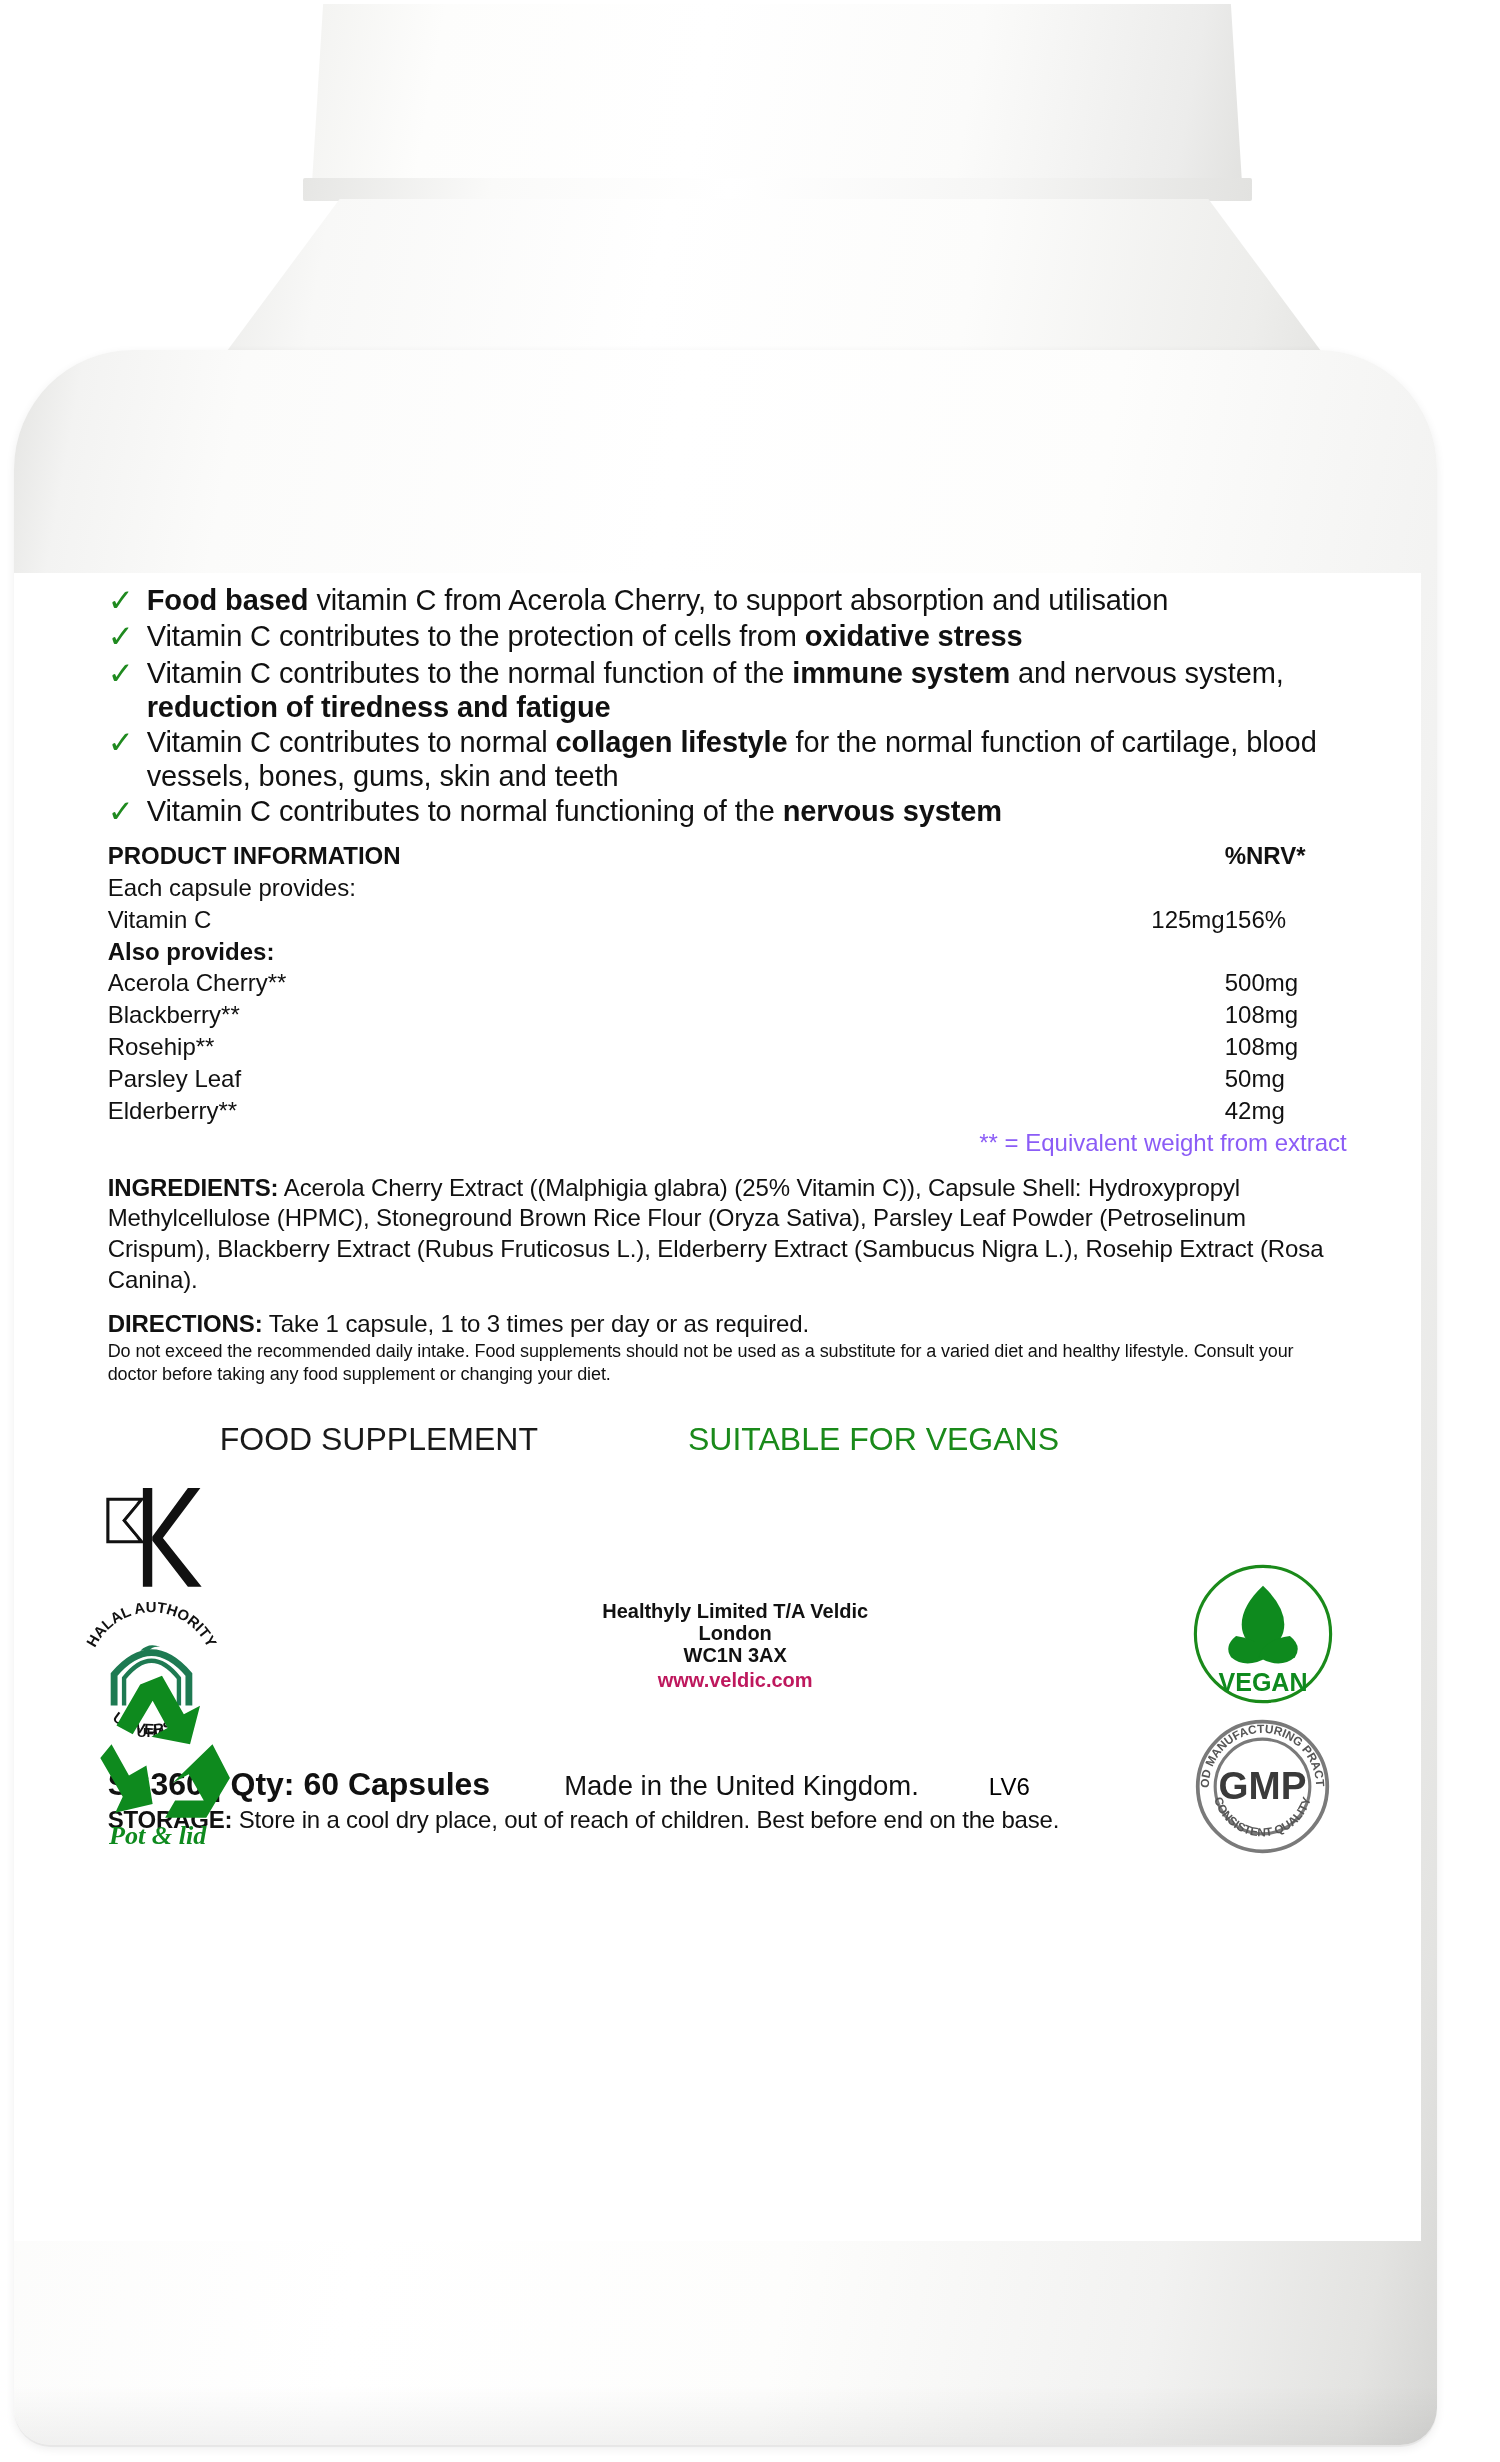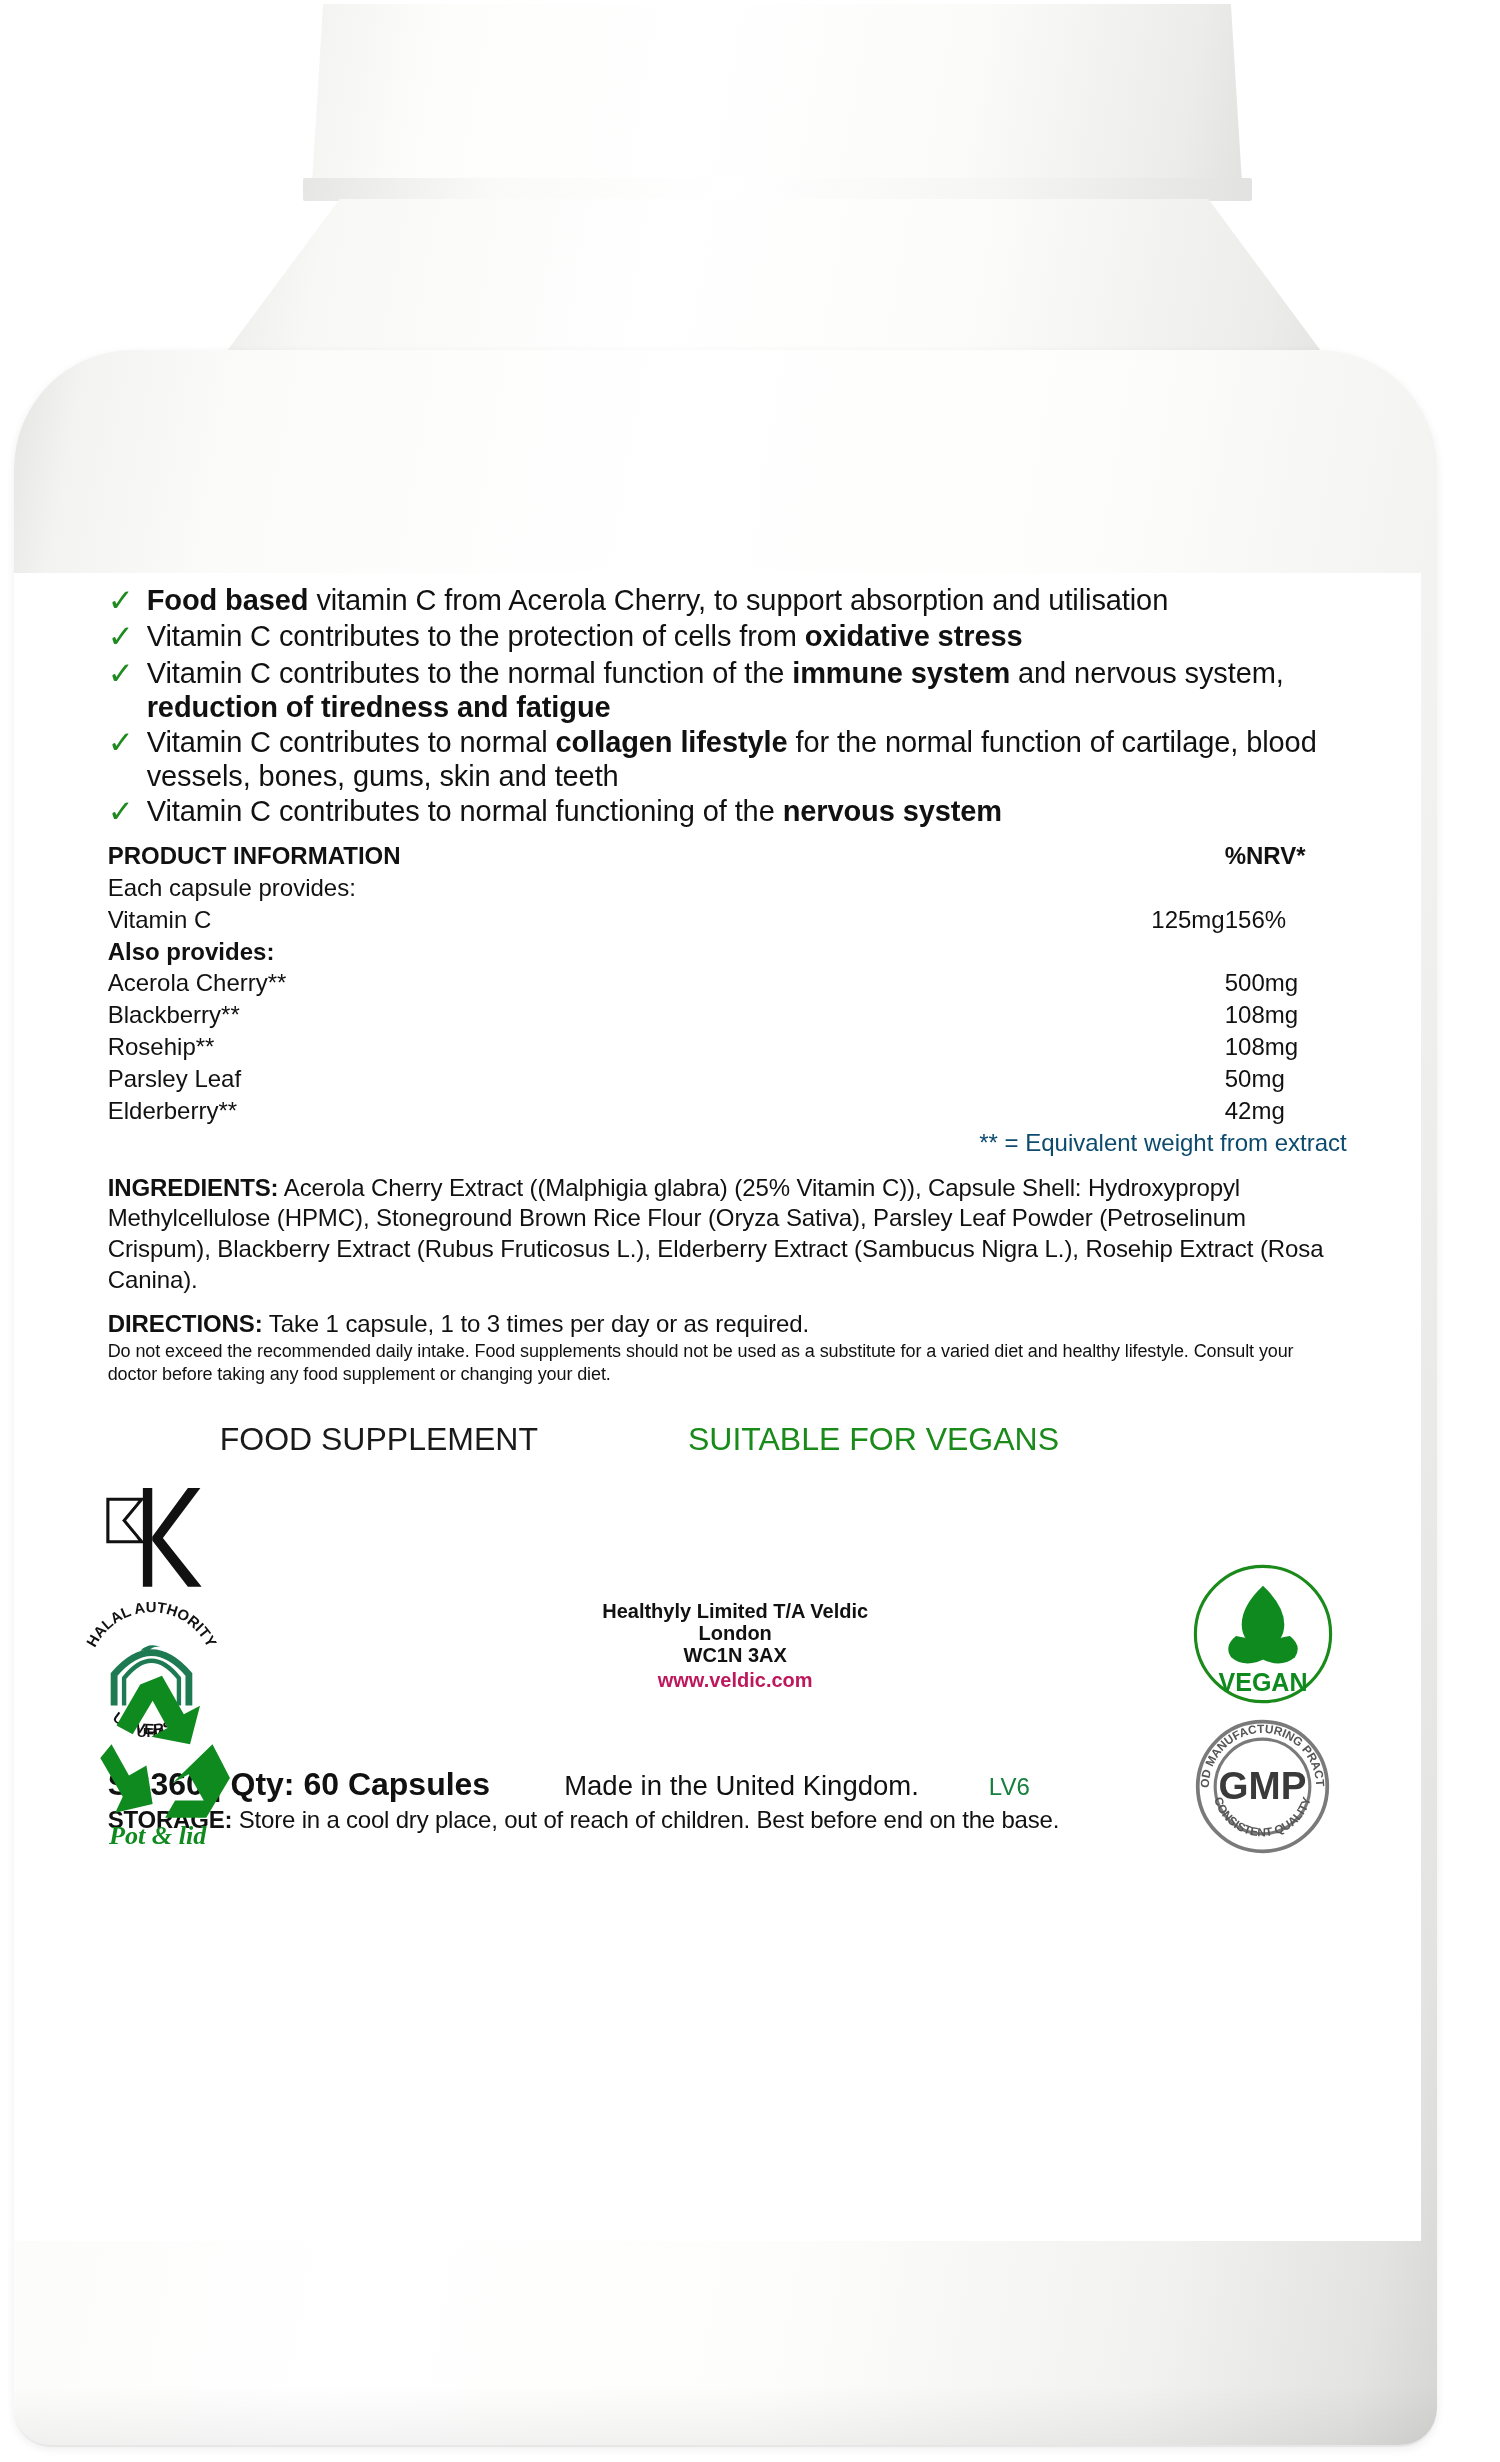--- a/index.html
+++ b/index.html
@@ -58,21 +58,21 @@
 
   
   .pi-wrap{margin-top:10px;}
   .pi-row{display:flex;align-items:baseline;font-size:24px;line-height:1.33;color:#111;}
   .pi-head{font-weight:bold;}
   .pi-name{flex:1 1 auto;}
   .pi-amt{flex:0 0 156px;text-align:right;}
   .pi-nrv{flex:0 0 122px;text-align:left;}
   .pi-italic{font-style:italic;font-weight:bold;}
   .pi-bold{font-weight:bold;}
-  .pi-note{text-align:right;font-size:24px;line-height:1.33;color:#0c4a6e;}
+  .pi-note{text-align:right;font-size:24px;line-height:1.33;color:#8b5cf6;}
 
   
   .para{font-size:24px;line-height:1.28;color:#111;margin-top:13.7px;letter-spacing:-0.1px;}
   .para b{font-weight:bold;}
   .sub{font-size:18px;line-height:1.28;color:#111;letter-spacing:-0.1px;}
 
   
   .banner{display:flex;margin-top:36px;font-size:32px;line-height:1.1;}
   .banner .fs{margin-left:112px;color:#1a1a1a;}
   .banner .sv{margin-left:150px;color:#1a8a1a;}
@@ -88,21 +88,21 @@
   .addr div{font-size:20px;font-weight:bold;line-height:1.12;color:#111;}
   .addr .url{color:#be185d;margin-top:2.5px;}
 
   .vegan{position:absolute;left:1083px;top:87px;width:144px;height:144px;}
   .gmp{position:absolute;left:1086px;top:243px;width:137px;height:137px;}
 
   
   .footer-row{display:flex;align-items:baseline;margin-top:-46px;}
   .sku{font-size:32px;font-weight:bold;color:#111;}
   .made{font-size:27.5px;color:#111;margin-left:74px;}
-  .lv{font-size:24px;color:#15803d;margin-left:70px;}
+  .lv{font-size:24px;color:#000000;margin-left:70px;}
   .storage{font-size:24px;color:#111;margin-top:3.7px;letter-spacing:-0.2px;}
   .storage b{font-weight:bold;}
 </style>
 </head>
 <body>
 
 <div id="bottle-scene">
 
   <div class="cap"></div>
   <div class="cap-lip"></div>

